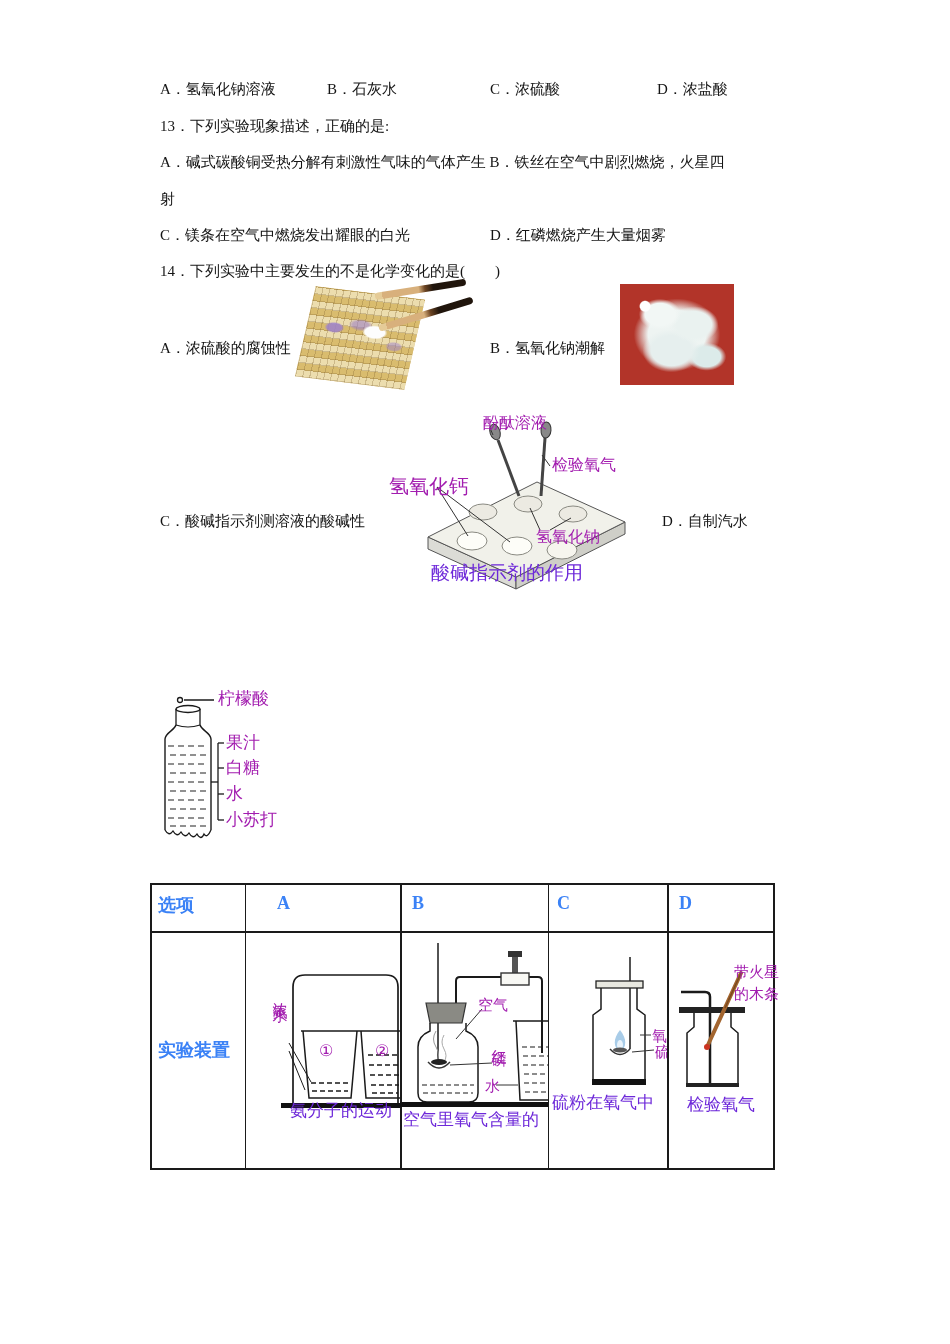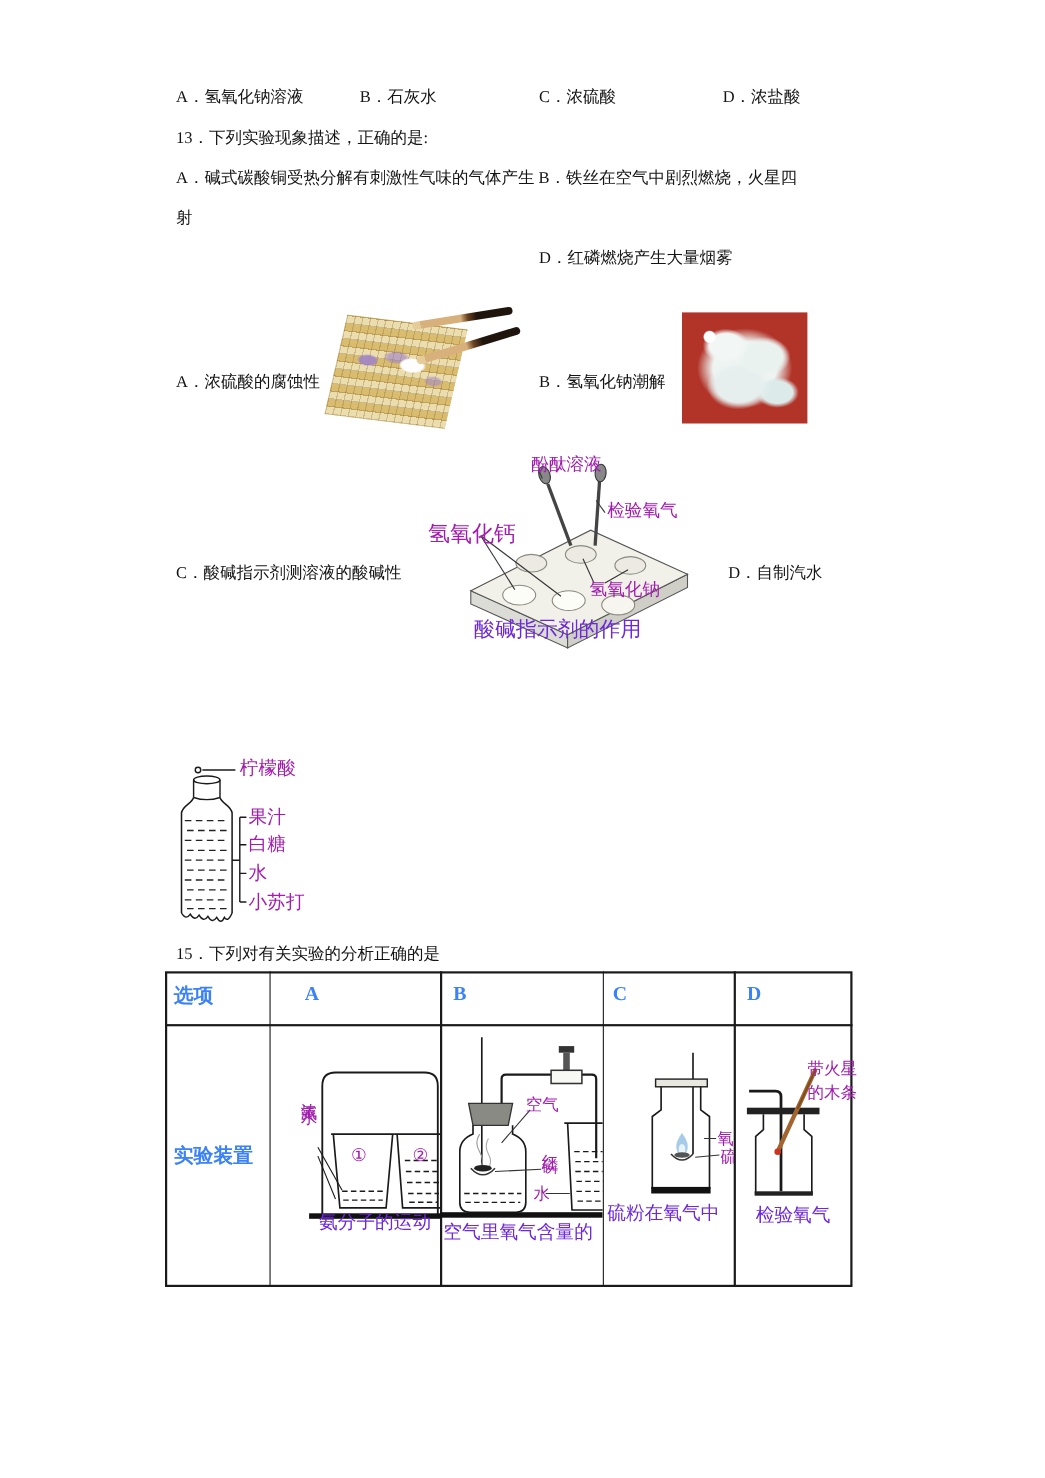--- a/index.html
+++ b/index.html
@@ -47,22 +47,24 @@
 <div class="page">
 
   <div class="tline" style="left:160px;top:78px">A．氢氧化钠溶液</div>
   <div class="tline" style="left:327px;top:78px">B．石灰水</div>
   <div class="tline" style="left:490px;top:78px">C．浓硫酸</div>
   <div class="tline" style="left:657px;top:78px">D．浓盐酸</div>
 
   <div class="tline" style="left:160px;top:115px">13．下列实验现象描述，正确的是:</div>
   <div class="tline" style="left:160px;top:151px">A．碱式碳酸铜受热分解有刺激性气味的气体产生 B．铁丝在空气中剧烈燃烧，火星四</div>
   <div class="tline" style="left:160px;top:188px">射</div>
+  <div class="tline" style="left:160px;top:224px">C．镁条在空气中燃烧发出耀眼的白光</div>
   <div class="tline" style="left:490px;top:224px">D．红磷燃烧产生大量烟雾</div>
 
+  <div class="tline" style="left:160px;top:260px">14．下列实验中主要发生的不是化学变化的是(　　)</div>
 
   <div class="fabric"></div>
   <div class="match" style="left:375px;top:293px;width:92px;transform:rotate(-9deg)"></div>
   <div class="match" style="left:379px;top:325px;width:98px;transform:rotate(-17deg)"></div>
   <div class="crystals"></div>
 
   <div class="tline" style="left:160px;top:337px">A．浓硫酸的腐蚀性</div>
   <div class="tline" style="left:490px;top:337px">B．氢氧化钠潮解</div>
 
   <svg class="absvg" style="left:380px;top:408px" width="270" height="185" viewBox="0 0 270 185">
@@ -132,21 +134,20 @@
     <line x1="68" y1="112" x2="74" y2="112" stroke="#1a1a1a" stroke-width="1.3"></line>
     <line x1="68" y1="138" x2="74" y2="138" stroke="#1a1a1a" stroke-width="1.3"></line>
     <line x1="61" y1="100" x2="68" y2="100" stroke="#1a1a1a" stroke-width="1.3"></line>
   </svg>
   <div class="dlabel" style="left:218px;top:690px;font-size:17px">柠檬酸</div>
   <div class="dlabel" style="left:226px;top:734px;font-size:17px">果汁</div>
   <div class="dlabel" style="left:226px;top:759px;font-size:17px">白糖</div>
   <div class="dlabel" style="left:226px;top:785px;font-size:17px">水</div>
   <div class="dlabel" style="left:226px;top:811px;font-size:17px">小苏打</div>
 
-  <div class="tline" style="left:160px;top:857px">15．下列对有关实验的分析正确的是</div>
 
   <div class="tbl-box" style="left:150px;top:883px;width:625px;height:287px"></div>
   <div class="vline" style="left:245px;top:883px;width:1px;height:287px"></div>
   <div class="vline" style="left:400px;top:883px;width:2px;height:287px"></div>
   <div class="vline" style="left:548px;top:883px;width:1px;height:287px"></div>
   <div class="vline" style="left:667px;top:883px;width:1.5px;height:287px"></div>
   <div class="vline" style="left:150px;top:931px;width:625px;height:2px"></div>
 
   <div class="hdr" style="left:158px;top:893px">选项</div>
   <div class="hdr" style="left:277px;top:893px">A</div>

